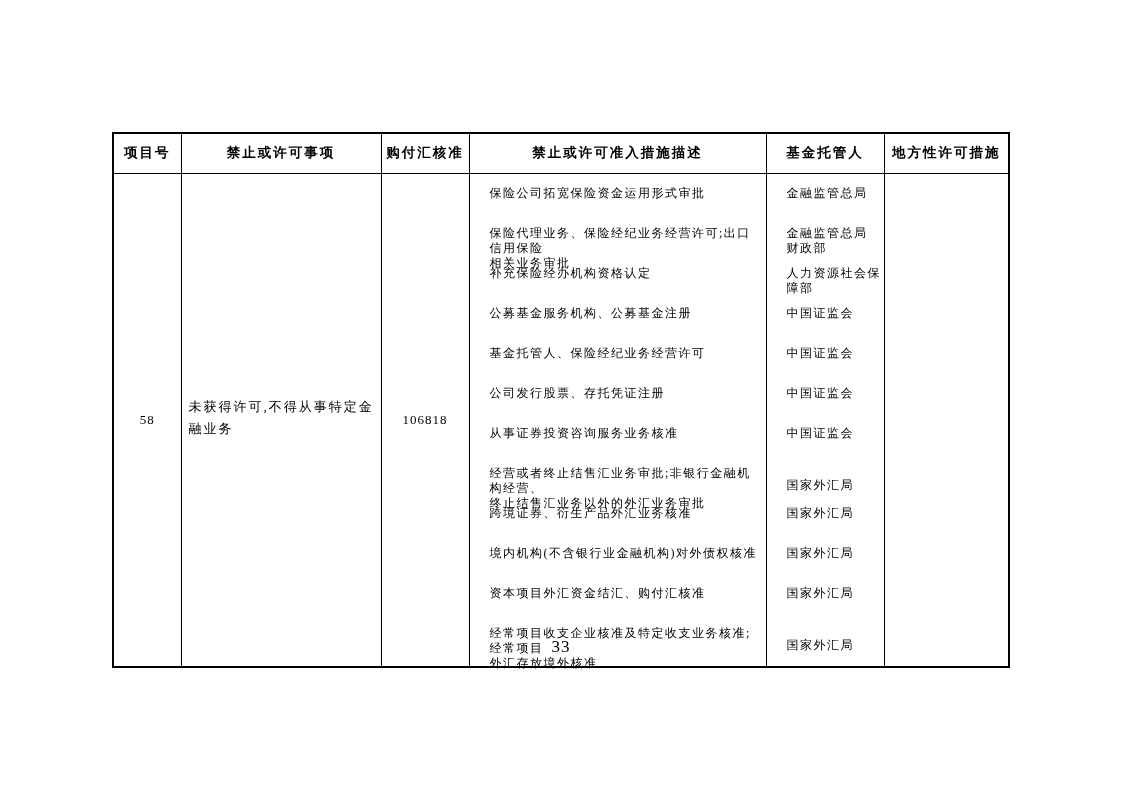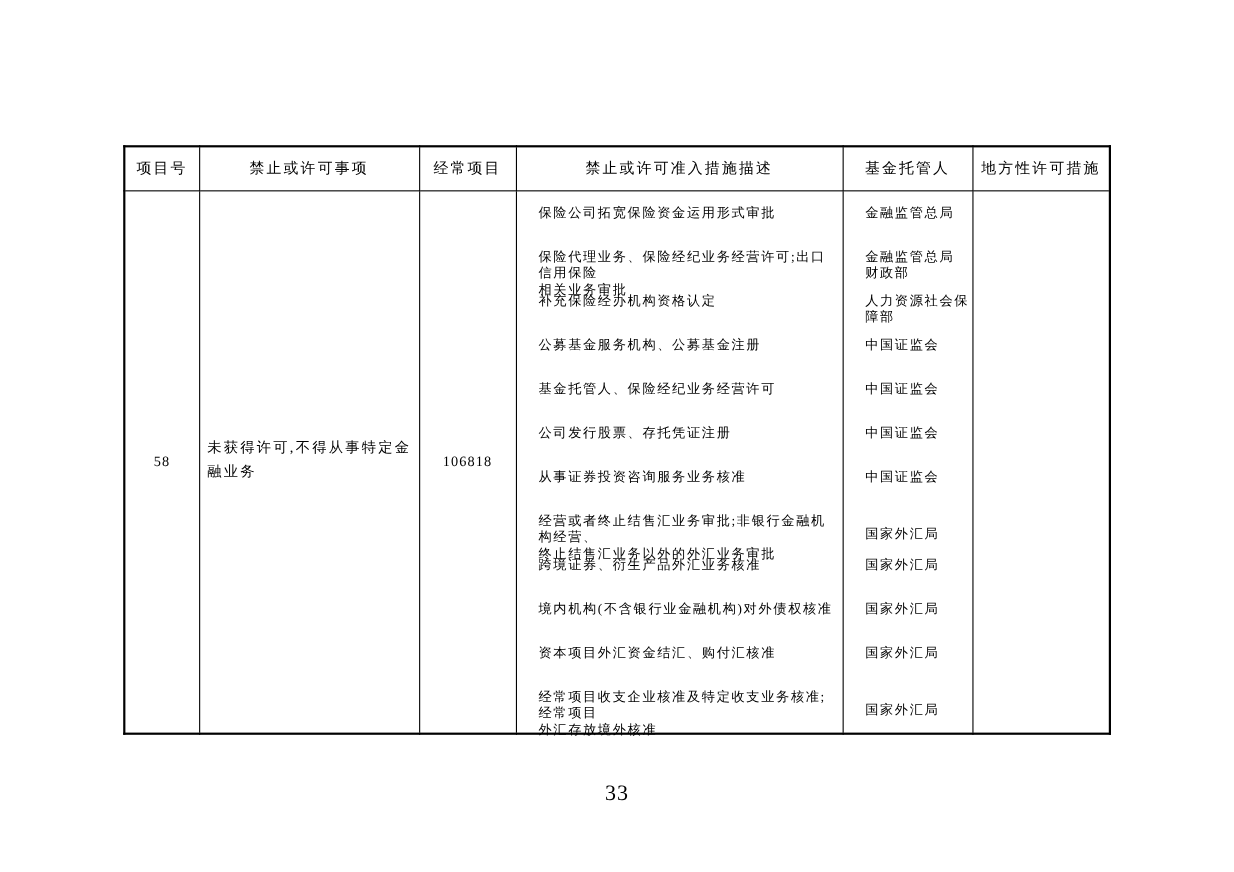--- a/index.html
+++ b/index.html
@@ -21,21 +21,21 @@
     table-layout: fixed;
     border: 2px solid #000000;
   }
   .doc-table th, .doc-table td {
     border: 1px solid #000000;
     vertical-align: middle;
     font-size: 12.5px;
   }
   .doc-table thead tr { height: 40px; }
   .doc-table th {
-    font-weight: normal;
+    font-weight: bold;
     font-size: 13.5px;
     letter-spacing: 2px;
     text-align: center;
     padding: 2px;
   }
   .doc-table tbody tr { height: 493px; }
 
   td.c-center { text-align: center; letter-spacing: 1px; font-size: 13px; }
   td.c-item {
     vertical-align: middle;
@@ -56,24 +56,24 @@
     line-height: 15px;
     font-size: 12px;
     letter-spacing: 1.5px;
     white-space: pre-line;
     overflow: visible;
   }
   .entry.vc { display: flex; align-items: center; }
 
   .page-number {
     position: absolute;
-    left: 0; top: 710px;
+    left: 0; top: 637px;
     width: 100%;
     text-align: center;
-    font-size: 20px;
+    font-size: 17px;
     letter-spacing: 1px;
   }
 </style>
 </head>
 <body>
 
 <div class="page">
 
   <table class="doc-table">
     <colgroup>
@@ -81,21 +81,21 @@
       <col style="width:200px">
       <col style="width:88px">
       <col style="width:297px">
       <col style="width:118px">
       <col style="width:125px">
     </colgroup>
     <thead>
       <tr>
         <th>项目号</th>
         <th>禁止或许可事项</th>
-        <th>经常项目</th>
+        <th>购付汇核准</th>
         <th>禁止或许可准入措施描述</th>
         <th>基金托管人</th>
         <th>地方性许可措施</th>
       </tr>
     </thead>
     <tbody>
       <tr>
         <td class="c-center">58</td>
         <td class="c-item">未获得许可,不得从事特定金
 融业务</td>

